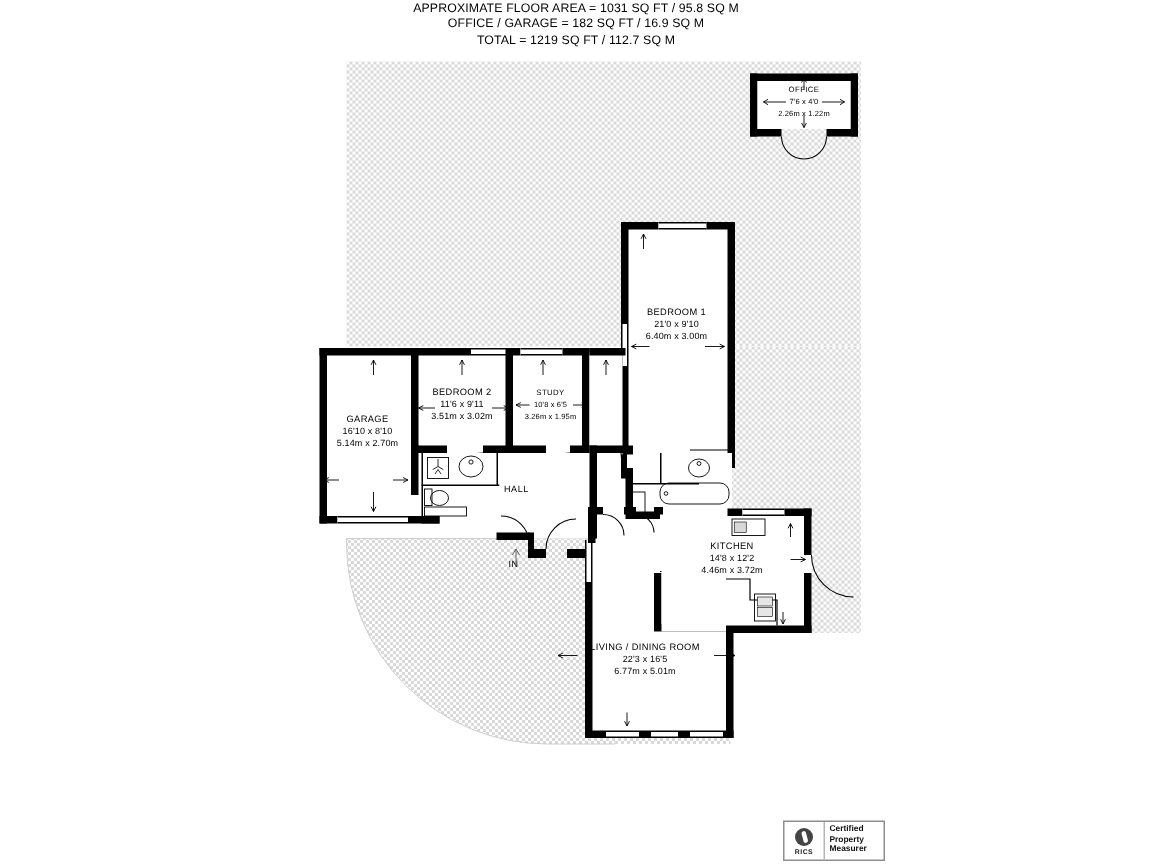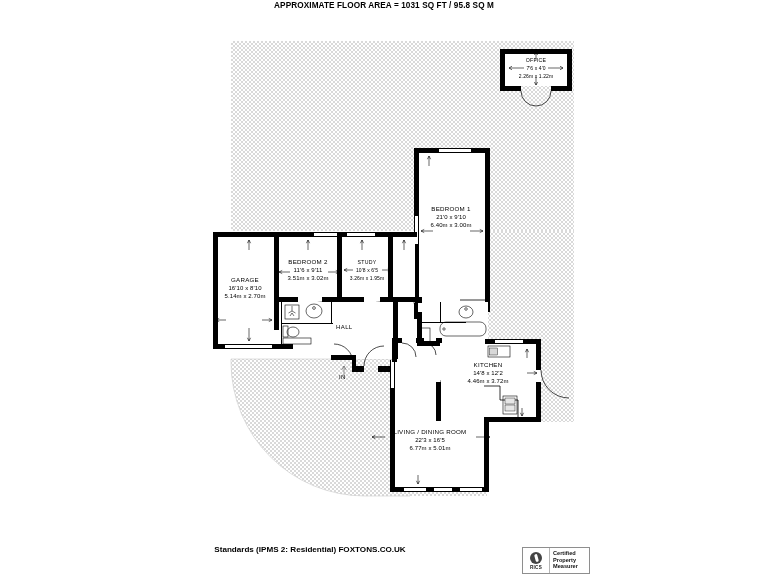--- a/index.html
+++ b/index.html
@@ -21,21 +21,21 @@
   #header {
     position: absolute;
     top: 0px;
     left: 0px;
     width: 768px;
     text-align: center;
     padding-top: 1px;
   }
   #header .hline {
     font-size: 8.2px;
-    font-weight: bold;
+    font-weight: normal;
     letter-spacing: 0.1px;
     line-height: 10.4px;
     white-space: nowrap;
   }
 
   
   #stage {
     position: absolute;
     left: 0px;
     top: 0px;
@@ -189,20 +189,22 @@
     font-weight: bold;
     line-height: 6.6px;
     color: #111;
   }
 </style>
 </head>
 <body>
 
 <div id="header">
   <div class="hline">APPROXIMATE FLOOR AREA = 1031 SQ FT / 95.8 SQ M</div>
+  <div class="hline">OFFICE / GARAGE = 182 SQ FT / 16.9 SQ M</div>
+  <div class="hline">TOTAL = 1219 SQ FT / 112.7 SQ M</div>
 </div>
 
 <div id="stage">
 
   <div class="hatch" style="left:231px; top:41px; width:343px; height:190px;"></div>
 
   <div class="hatch" style="left:487px; top:231px; width:87px; height:191px;"></div>
 
   <div class="hatch" style="left:231px; top:231px; width:0px; height:0px;"></div>
 
@@ -508,21 +510,20 @@
       <path d="M 424,343 A 12,12 0 0 1 436,355"></path>
     </g>
   </svg>
 
   <div class="wall" style="left:393px; top:297px; width:5px; height:62px;"></div>
 
 </div>
 
 <div id="footer">
   <div class="ftext">
-    <div>Standards (IPMS 2: Residential) FOXTONS.CO.UK</div>
   </div>
 </div>
 <div id="rics-badge">
   <div class="mark">
     <div class="dot"></div>
     <div class="rics">RICS</div>
   </div>
   <div class="txt">
     <div>Certified</div>
     <div>Property</div>

